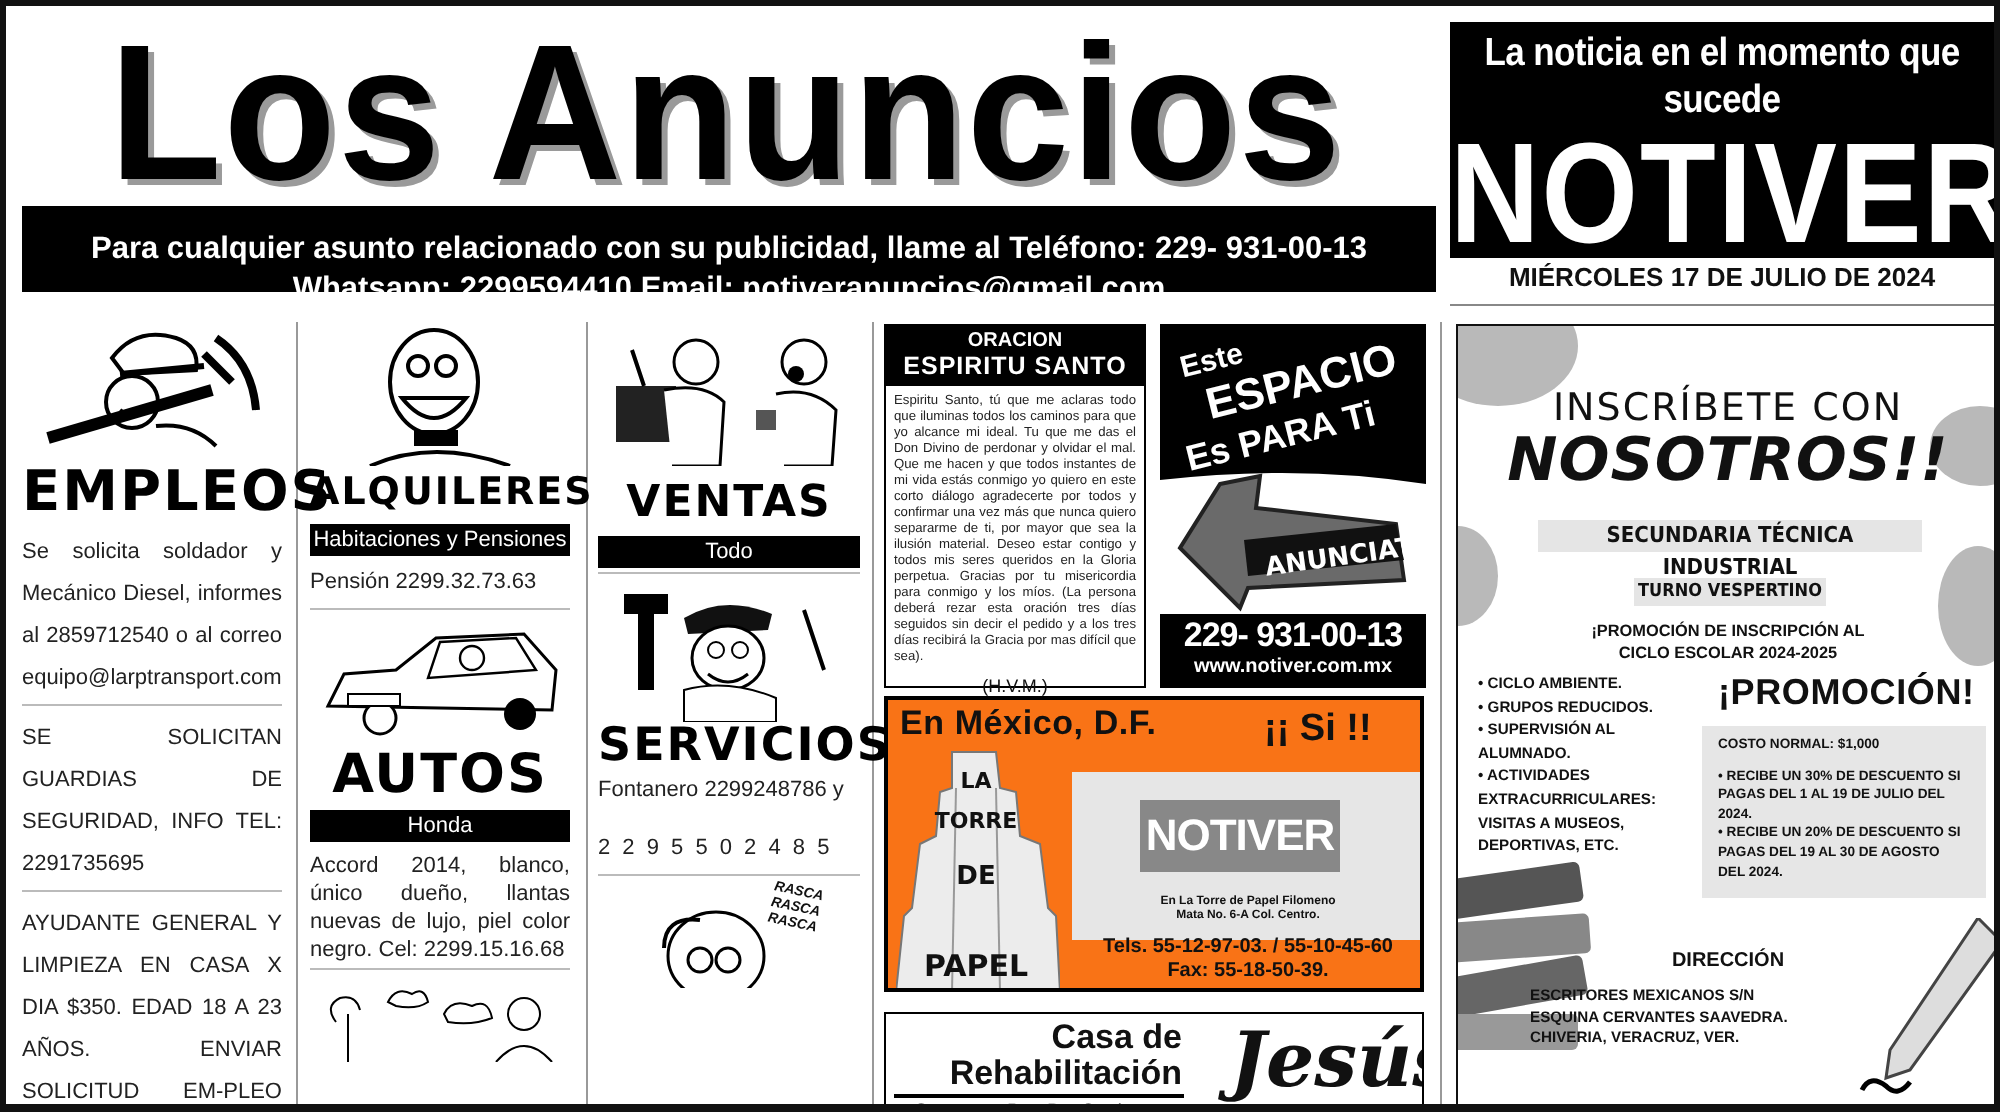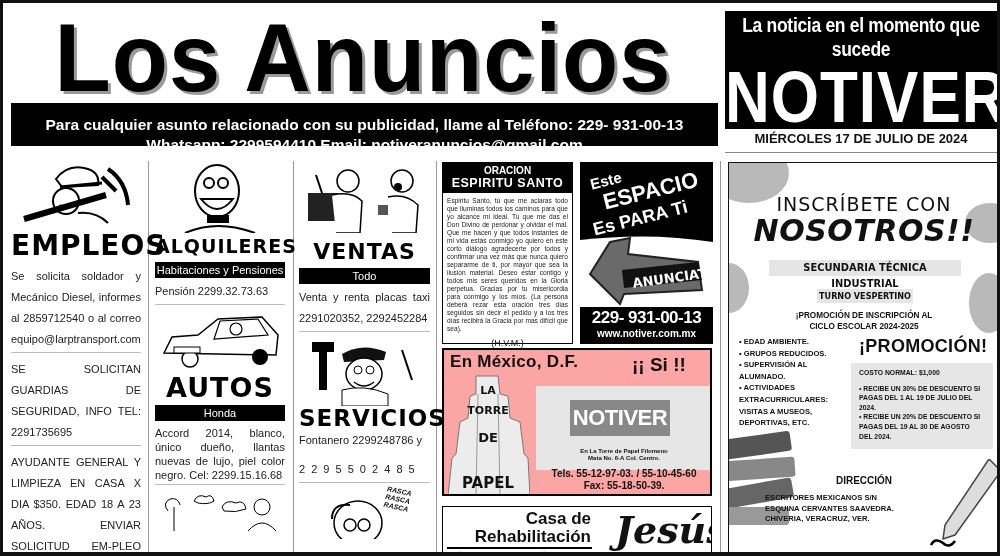--- a/index.html
+++ b/index.html
@@ -40,21 +40,21 @@
   
   .anunciate { left: 577px; top: 159px; width: 133px; height: 182px; background: #000; color: #fff; overflow: hidden; }
   .anu-este { font-size: 15px; font-weight: 900; transform: rotate(-14deg); position: absolute; left: 10px; top: 10px; }
   .anu-espacio { font-size: 22px; font-weight: 900; transform: rotate(-14deg); position: absolute; left: 22px; top: 16px; }
   .anu-para { font-size: 18px; font-weight: 900; transform: rotate(-14deg); position: absolute; left: 12px; top: 46px; }
   .anu-arrow { position: absolute; left: 0; top: 70px; width: 133px; height: 75px; }
   .anu-phone { position: absolute; left: 0; width: 133px; top: 146px; font-size: 17px; font-weight: 900; text-align: center; letter-spacing: -0.5px; }
   .anu-web { position: absolute; left: 0; width: 133px; top: 166px; font-size: 10px; font-weight: bold; text-align: center; }
 
   
-  .torre { left: 439px; top: 345px; width: 270px; height: 148px; border: 2px solid #000; background: #fca5a5; overflow: hidden; }
+  .torre { left: 439px; top: 345px; width: 270px; height: 148px; border: 2px solid #000; background: #f97316; overflow: hidden; }
   .torre-head { position: absolute; left: 6px; top: 2px; font-size: 17px; font-weight: 900; letter-spacing: 0.3px; }
   .torre-si { position: absolute; left: 188px; top: 4px; font-size: 19px; font-weight: 900; }
   .torre-tower { position: absolute; left: 4px; top: 24px; width: 82px; height: 122px; }
   .torre-news { position: absolute; left: 92px; top: 36px; width: 175px; height: 84px; background: #e6e6e6; }
   .torre-notiver { position: absolute; left: 126px; top: 50px; width: 100px; height: 36px; background: #888; color: #fff; font-size: 22px; font-weight: bold; text-align: center; line-height: 36px; letter-spacing: -0.5px; }
   .torre-addr { position: absolute; left: 130px; top: 98px; width: 100px; font-size: 6px; font-weight: bold; text-align: center; line-height: 7px; }
   .torre-tels { position: absolute; left: 92px; top: 118px; width: 176px; font-size: 10px; font-weight: bold; text-align: center; line-height: 12px; }
   .tower-label { font-family: "DejaVu Sans", sans-serif; font-weight: bold; fill: #111; }
 
   
@@ -161,21 +161,20 @@
     <line x1="14" y1="14" x2="20" y2="32" stroke="#000" stroke-width="2"></line>
     <circle cx="46" cy="20" r="11" fill="#fff" stroke="#000" stroke-width="1.5"></circle>
     <path d="M30 34 Q50 30 60 40 L58 72 L34 72" fill="#fff" stroke="#000" stroke-width="1.5"></path>
     <circle cx="100" cy="20" r="11" fill="#fff" stroke="#000" stroke-width="1.5"></circle>
     <circle cx="96" cy="26" r="4" fill="#000"></circle>
     <path d="M86 36 Q104 32 116 44 L114 72 L90 72" fill="#fff" stroke="#000" stroke-width="1.5"></path>
     <rect x="76" y="44" width="10" height="10" fill="#555"></rect>
   </svg>
   <div class="section-title" style="font-size:22px;margin-top:6px;">VENTAS</div>
   <div class="subhead-bar" style="margin-top:4px;">Todo</div>
-  <div class="ad-text" style="margin-top:3px;">Venta y renta placas taxi 2291020352, 2292452284</div>
   <div class="ad-sep"></div>
   <svg class="illus" style="margin-top:8px;" width="125" height="66" viewBox="0 0 125 66">
     <rect x="10" y="2" width="22" height="10" fill="#000"></rect>
     <rect x="17" y="10" width="8" height="40" fill="#000"></rect>
     <path d="M40 14 Q60 2 84 12 L82 20 L42 22 Z" fill="#111"></path>
     <ellipse cx="62" cy="34" rx="18" ry="16" fill="#fff" stroke="#000" stroke-width="1.5"></ellipse>
     <circle cx="56" cy="30" r="4" fill="#fff" stroke="#000"></circle>
     <circle cx="68" cy="30" r="4" fill="#fff" stroke="#000"></circle>
     <path d="M52 42 Q62 50 72 42" fill="none" stroke="#000" stroke-width="1.5"></path>
     <path d="M40 50 Q62 44 86 54 L86 66 L40 66 Z" fill="#fff" stroke="#000"></path>
@@ -257,21 +256,21 @@
   <div class="blob" style="left:240px;top:110px;width:40px;height:60px;"></div>
   <div class="sch-t1">INSCRÍBETE CON</div>
   <div class="sch-t2">NOSOTROS!!</div>
   <div class="sch-pill" style="left:40px;top:97px;width:192px;height:16px;line-height:16px;">SECUNDARIA TÉCNICA INDUSTRIAL</div>
   <div class="sch-pill" style="left:88px;top:126px;width:96px;height:14px;line-height:14px;font-size:9px;">TURNO VESPERTINO</div>
   <div class="sch-promo-head">
     <div>¡PROMOCIÓN DE INSCRIPCIÓN AL</div>
     <div>CICLO ESCOLAR 2024-2025</div>
   </div>
   <ul class="sch-list">
-    <li>EDAD AMBIENTE.</li>
+    <li>CICLO AMBIENTE.</li>
     <li>GRUPOS REDUCIDOS.</li>
     <li>SUPERVISIÓN AL ALUMNADO.</li>
     <li>ACTIVIDADES EXTRACURRICULARES: VISITAS A MUSEOS, DEPORTIVAS, ETC.</li>
   </ul>
   <div class="sch-promo-big">¡PROMOCIÓN!</div>
   <div class="sch-box">
     <div>COSTO NORMAL: $1,000</div>
     <ul>
       <li>RECIBE UN 30% DE DESCUENTO SI PAGAS DEL 1 AL 19 DE JULIO DEL 2024.</li>
       <li>RECIBE UN 20% DE DESCUENTO SI PAGAS DEL 19 AL 30 DE AGOSTO DEL 2024.</li>

